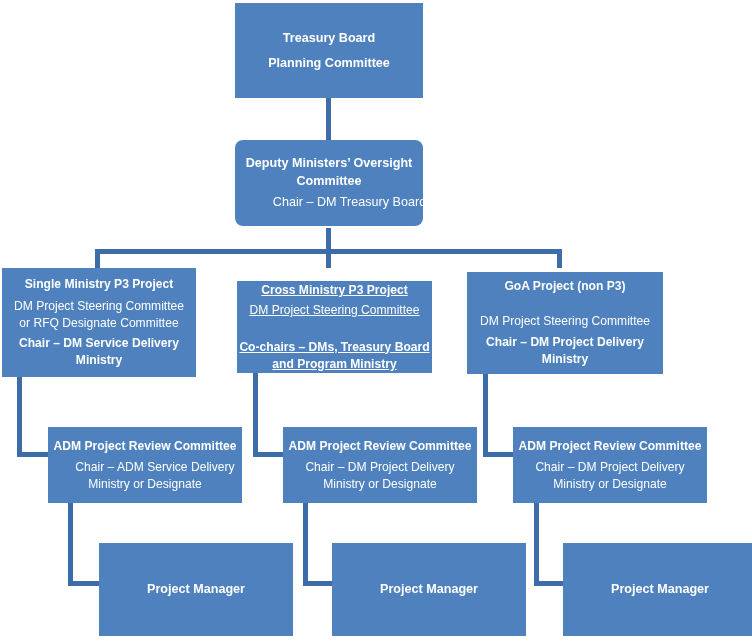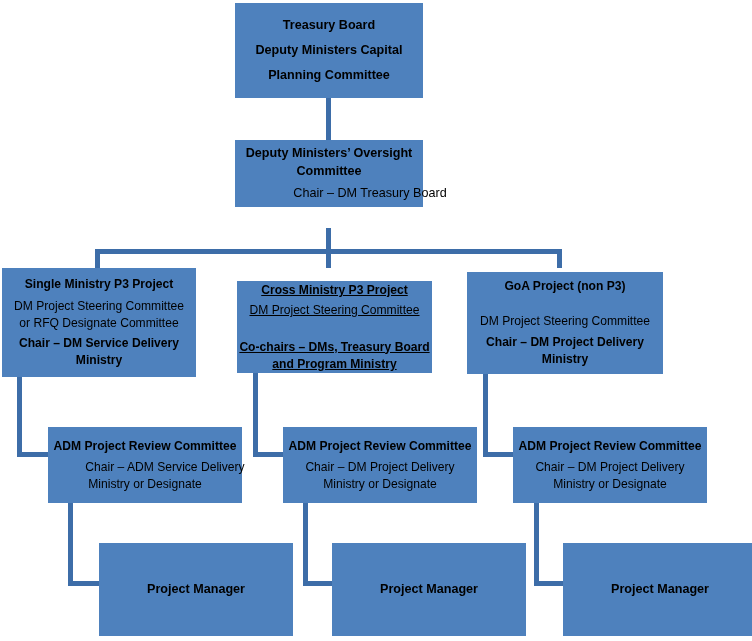--- a/index.html
+++ b/index.html
@@ -19,23 +19,24 @@
     overflow: hidden;
   }
 
   
   .node {
     position: absolute;
     background: #4E81BD;
     box-sizing: border-box;
     display: flex;
     flex-direction: column;
+    align-items: center;
     justify-content: center;
     text-align: center;
-    color: #000000;
+    color: #ffffff;
     z-index: 3;
     padding: 2px 1px;
   }
   .node .line {
     display: block;
     width: 100%;
     line-height: 1.18;
     white-space: nowrap;
   }
   .node .line.bold {
@@ -84,25 +85,24 @@
   <div class="conn h" style="left:303px; top:581px; width:34px;"></div>
 
   <div class="conn v" style="left:483px; top:374px; height:83px;"></div>
   <div class="conn h" style="left:483px; top:452px; width:35px;"></div>
 
   <div class="conn v" style="left:534px; top:503px; height:83px;"></div>
   <div class="conn h" style="left:534px; top:581px; width:34px;"></div>
 
   <div class="node t13 gap-md" style="left:235px; top:3px; width:188px; height:95px;">
     <span class="line bold">Treasury Board</span>
-    <span class="line bold">Deputy Ministers Capital</span>
     <span class="line bold">Planning Committee</span>
   </div>
 
-  <div class="node t13 gap-xs" style="left:235px; top:140px; width:188px; height:67px;">
+  <div class="node t13 gap-xs" style="left:235px; top:140px; width:188px; height:86px;border-radius:8px;">
     <span class="line bold">Deputy Ministers’ Oversight</span>
     <span class="line bold">Committee</span>
     <span class="line" style="margin-top:7px;padding-left:41px;">Chair – DM Treasury Board</span>
   </div>
 
   <div class="node t125 gap-xs" style="left:2px; top:268px; width:194px; height:109px;">
     <span class="line bold">Single Ministry P3 Project</span>
     <span class="line" style="margin-top:7px;">DM Project Steering Committee</span>
     <span class="line">or RFQ Designate Committee</span>
     <span class="line bold" style="margin-top:6px;">Chair – DM Service Delivery</span>

